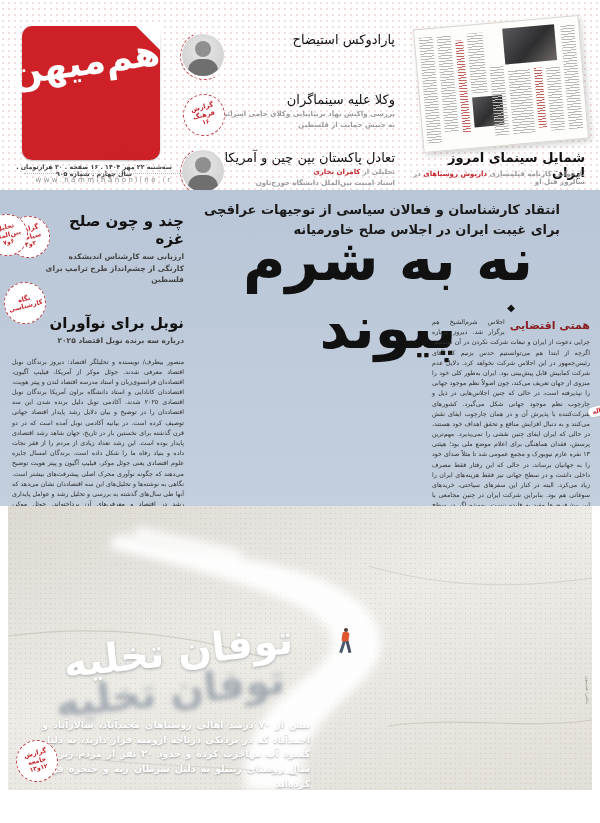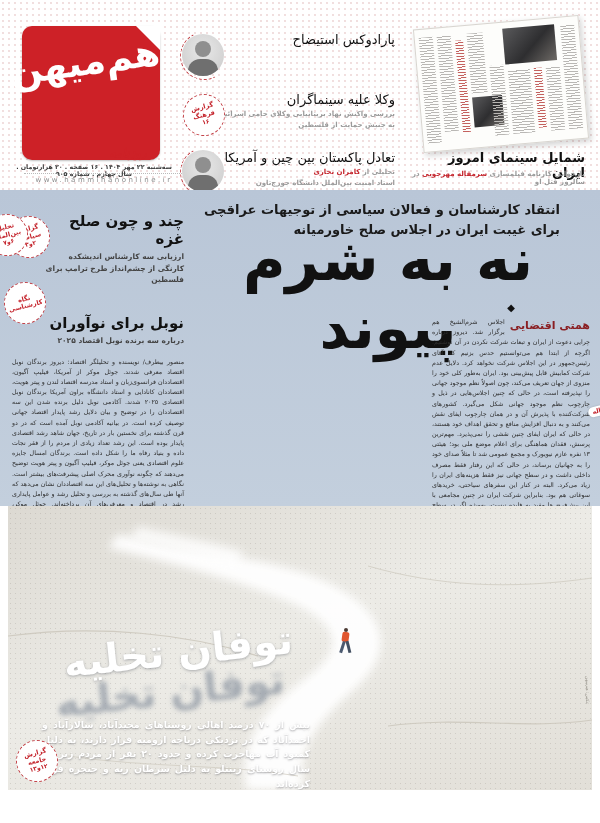--- a/index.html
+++ b/index.html
@@ -168,21 +168,21 @@
       <div class="tx" style="left:72px;top:42px;width:14px;height:70px;"></div>
       <div class="t-photo" style="left:88px;top:6px;width:52px;height:36px;"></div>
       <div class="tx" style="left:90px;top:48px;width:22px;height:64px;"></div>
       <div class="tx-red" style="left:116px;top:48px;width:8px;height:60px;"></div>
       <div class="tx" style="left:128px;top:48px;width:14px;height:64px;"></div>
       <div class="tx" style="left:146px;top:8px;width:14px;height:104px;"></div>
     </div>
     <div class="abs cinema-title">شمایل سینمای امروز ایران</div>
     <div class="abs cinema-sub">
       <span>بازخوانی کارنامه فیلمسازی</span>
-      <span class="hl">سرمقاله مهرجویی</span>
+      <span class="hl">داریوش روستاهای</span>
       <span>در سالروز قتل او</span>
     </div>
   </div>
 
   <div class="abs band">
 
     <div class="abs kicker">
       <span>انتقاد کارشناسان و فعالان سیاسی از توجیهات عراقچی</span><br>
       <span>برای غیبت ایران در اجلاس صلح خاورمیانه</span>
     </div>

